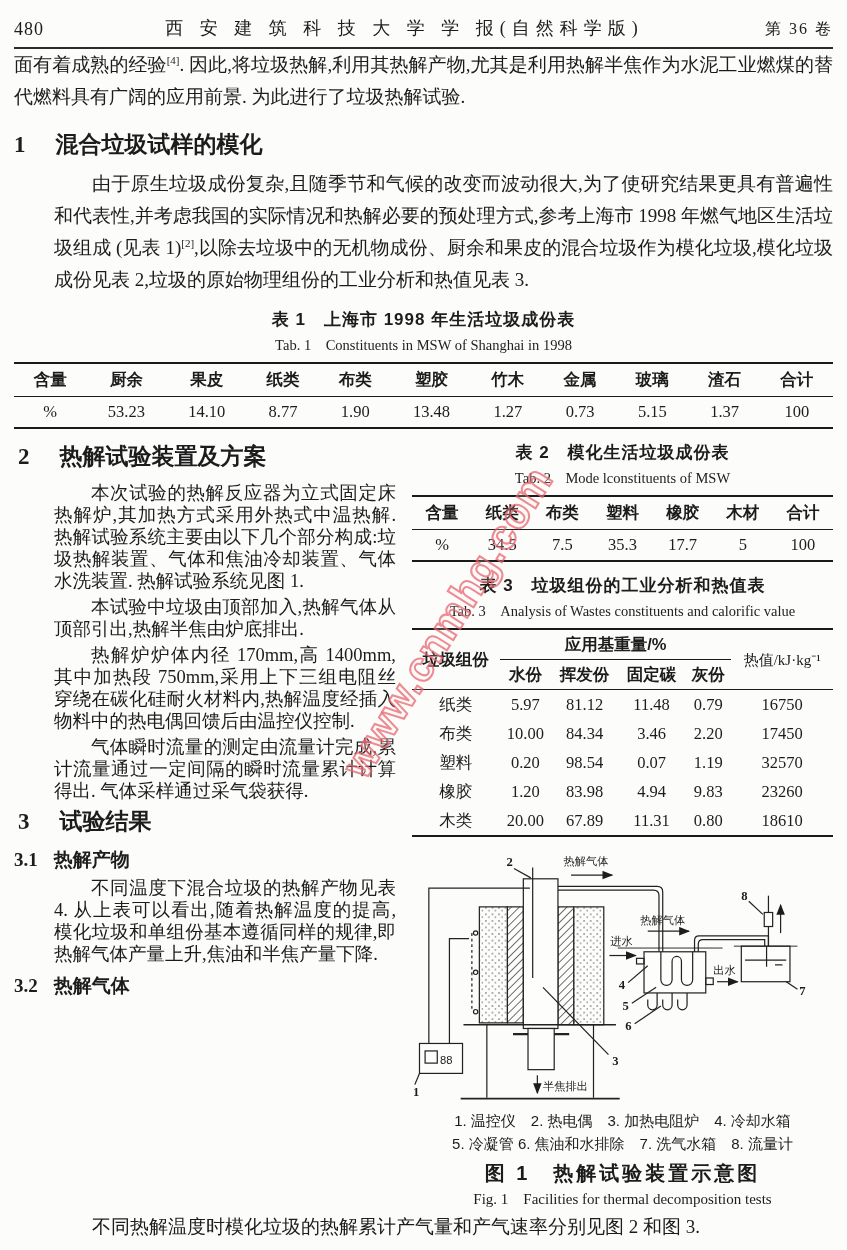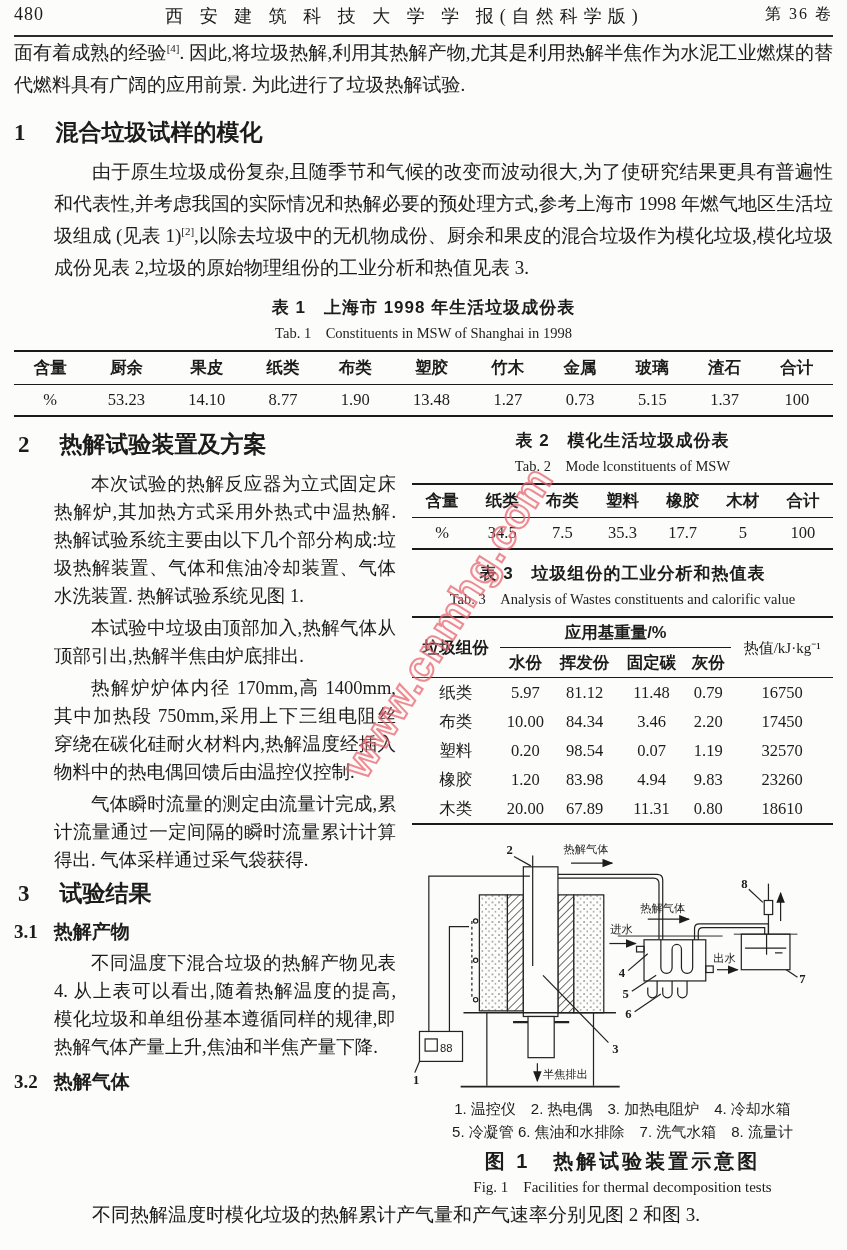--- a/index.html
+++ b/index.html
@@ -2,21 +2,21 @@
 <html><head>
 <meta charset="utf-8">
 <style>
   html,body{margin:0;padding:0;background:#e9e9e6;}
   .page{
     position:relative;width:847px;height:1250px;margin:0 auto;
     background:#fcfcfa;color:#1c1c1c;overflow:hidden;box-sizing:border-box;
     padding:0 14px;font-family:"Liberation Serif","DejaVu Serif",serif;
   }
   
-  .hdr{display:flex;justify-content:space-between;align-items:flex-start;padding-top:4px;font-size:17px;}
+  .hdr{display:flex;justify-content:space-between;align-items:flex-end;padding-top:16px;font-size:17px;}
   .hdr .pgnum{font-family:"Liberation Serif",serif;font-size:18px;letter-spacing:1px;}
   .hdr .journal{letter-spacing:6px;font-size:18px;}
   .hdr .vol{font-size:16px;letter-spacing:2px;}
   .hdr-rule{border-bottom:2px solid #2b2b2b;margin-top:7px;}
   
   p.bp{margin:0;font-size:19px;line-height:32px;text-align:justify;}
   p.indent{text-indent:2em;margin-left:40px;}
   .intro{margin-top:12px;}
   sup.ref{font-size:11px;line-height:0;}
   
@@ -34,21 +34,21 @@
   table.tl td{font-family:"Liberation Serif",serif;}
   table.t1 thead th{border-bottom:1.4px solid #1a1a1a;}
   
   table.t3 th,table.t3 td{padding:3.5px 2px;}
   table.t3 th.group{border-bottom:1.3px solid #1a1a1a;}
   table.t3 tbody tr:first-child td{border-top:1.4px solid #1a1a1a;}
   table.t3 .unit{font-family:"Liberation Serif",serif;font-weight:400;font-size:15px;}
   
   .cols{display:flex;gap:16px;margin-top:8px;}
   .colL{width:382px;flex:none;}
-  .colL p.bp{font-size:18.5px;line-height:28px;margin-bottom:4px;}
+  .colL p.bp{font-size:18.5px;line-height:22px;margin-bottom:4px;}
   .colL h2.sec{margin:4px 0 10px 4px;}
   .colR{flex:1;min-width:0;}
   .colR .tblblock{margin-top:4px;}
   
   .fig{margin-top:10px;}
   .fig svg{display:block;width:100%;height:auto;}
   .legend{font-size:15px;text-align:center;line-height:23px;margin-top:2px;font-family:"Liberation Sans",sans-serif;}
   .cap-cn{font-size:20px;font-weight:700;text-align:center;margin-top:5px;letter-spacing:3px;font-family:"Liberation Sans",sans-serif;}
   .cap-en{font-size:15px;text-align:center;margin-top:3px;font-family:"Liberation Serif",serif;}
   

